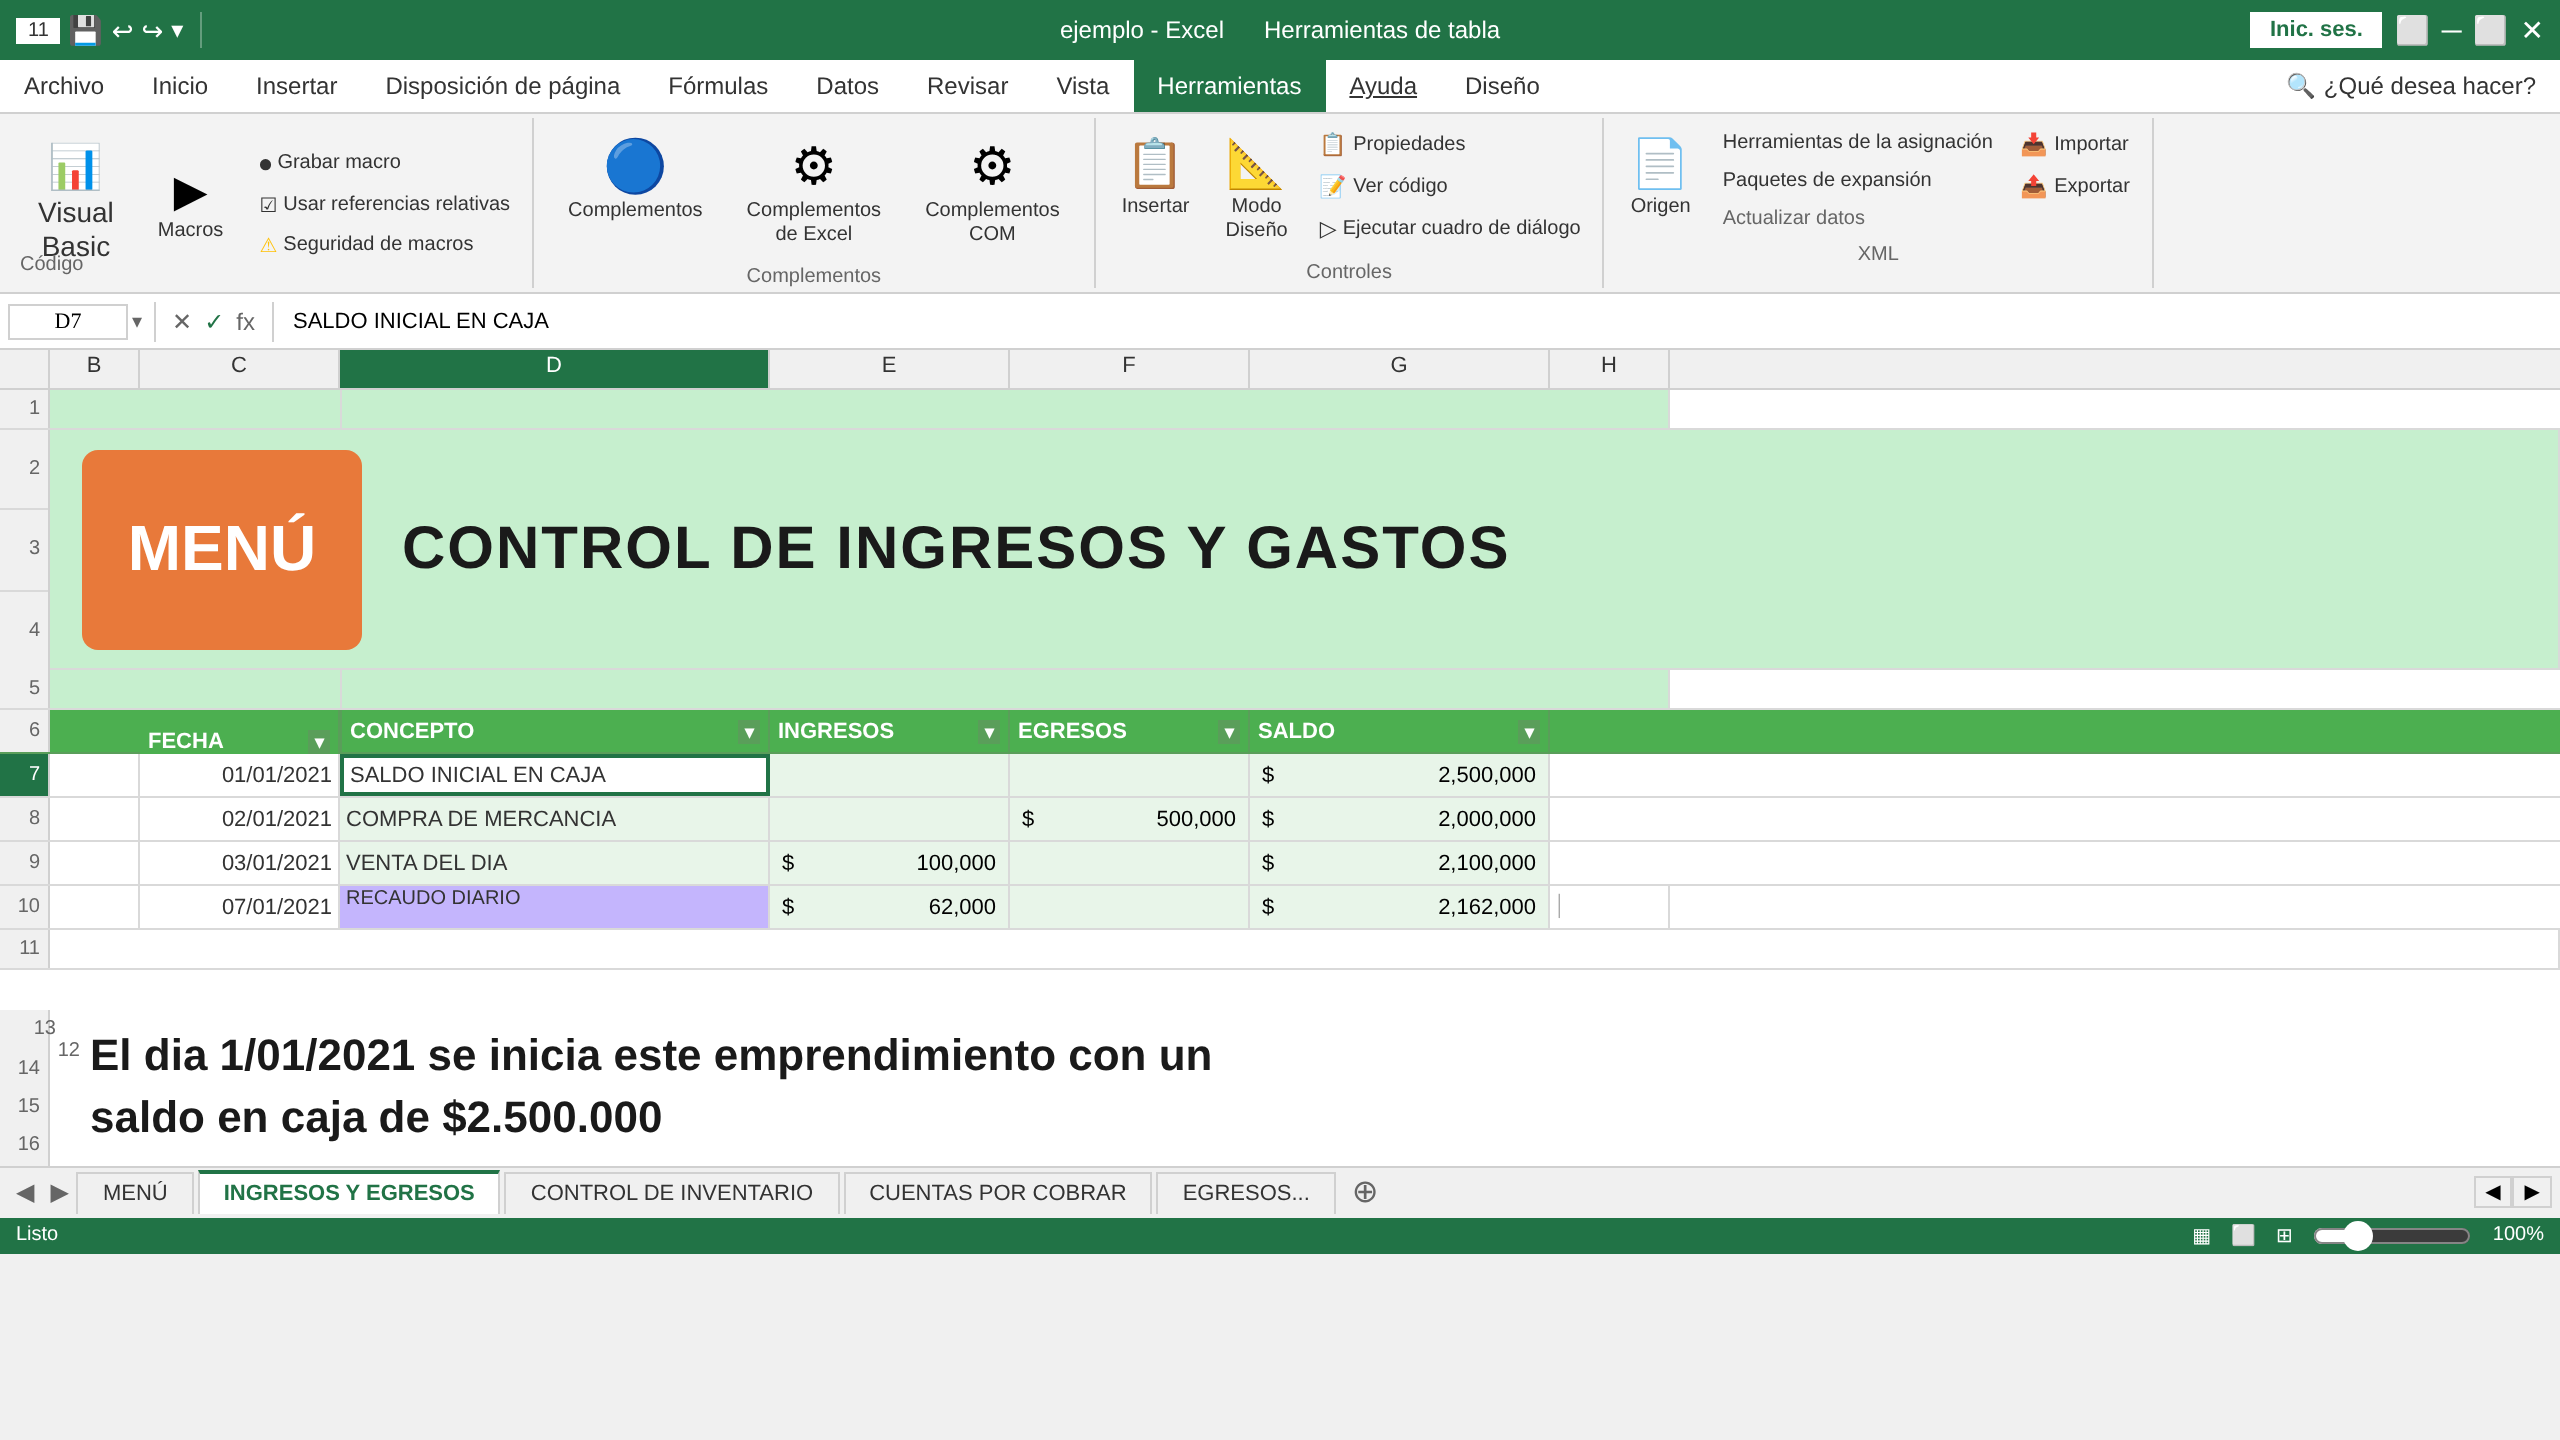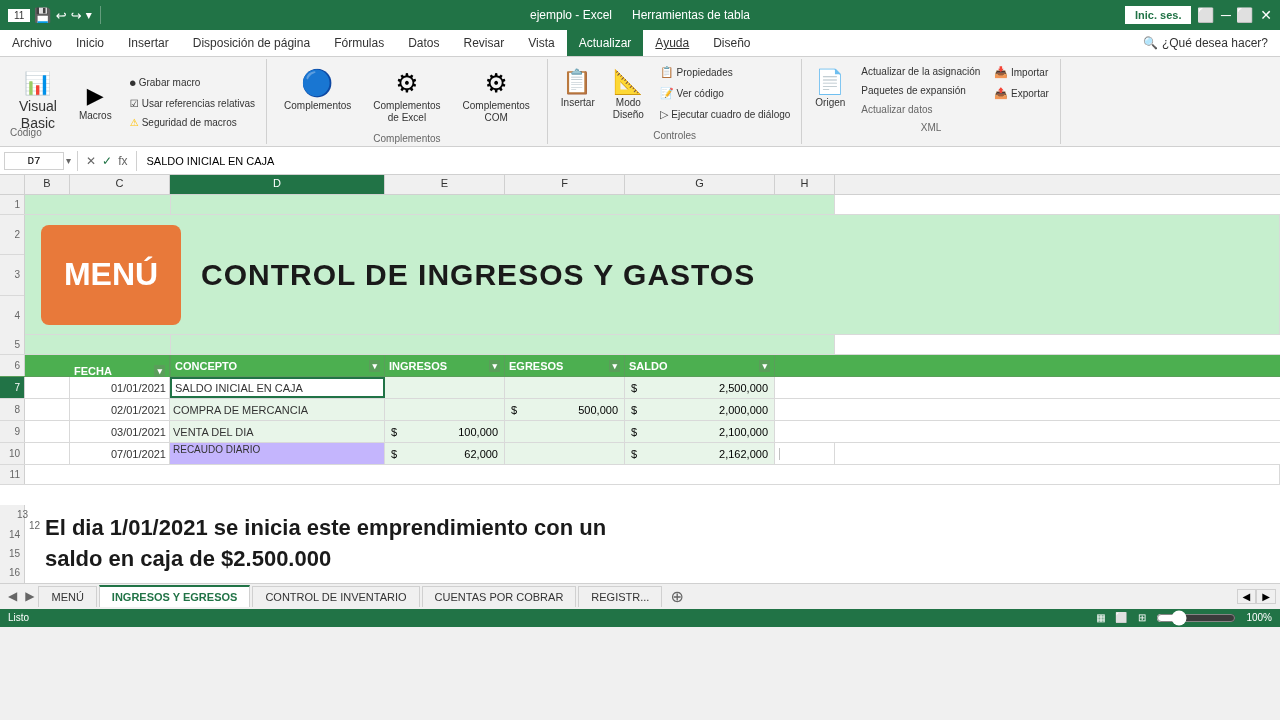--- a/index.html
+++ b/index.html
@@ -32,21 +32,21 @@
 
 <div style="background:white; display:flex; border-bottom:1px solid #d0d0d0;">
   <button style="padding:6px 12px; font-size:12px; cursor:pointer; border:none; background:none; color:#333;">Archivo</button>
   <button style="padding:6px 12px; font-size:12px; cursor:pointer; border:none; background:none; color:#333;">Inicio</button>
   <button style="padding:6px 12px; font-size:12px; cursor:pointer; border:none; background:none; color:#333;">Insertar</button>
   <button style="padding:6px 12px; font-size:12px; cursor:pointer; border:none; background:none; color:#333;">Disposición de página</button>
   <button style="padding:6px 12px; font-size:12px; cursor:pointer; border:none; background:none; color:#333;">Fórmulas</button>
   <button style="padding:6px 12px; font-size:12px; cursor:pointer; border:none; background:none; color:#333;">Datos</button>
   <button style="padding:6px 12px; font-size:12px; cursor:pointer; border:none; background:none; color:#333;">Revisar</button>
   <button style="padding:6px 12px; font-size:12px; cursor:pointer; border:none; background:none; color:#333;">Vista</button>
-  <button style="padding:6px 12px; font-size:12px; cursor:pointer; border:none; background:#217346; color:white;">Actualizar</button>
+  <button style="padding:6px 12px; font-size:12px; cursor:pointer; border:none; background:#217346; color:white;">Herramientas</button>
   <button style="padding:6px 12px; font-size:12px; cursor:pointer; border:none; background:none; color:#333;text-decoration:underline;">Ayuda</button>
   <button style="padding:6px 12px; font-size:12px; cursor:pointer; border:none; background:none; color:#333;">Diseño</button>
   <div style="flex:1;"></div>
   <button style="padding:6px 12px; font-size:12px; cursor:pointer; border:none; background:none; color:#333; display:flex; align-items:center; gap:4px;">
     <span>🔍</span>
     <span>¿Qué desea hacer?</span>
   </button>
 </div>
 
 <div style="background:#f3f3f3; border-bottom:1px solid #d0d0d0; display:flex; align-items:stretch; padding:2px 4px; min-height:78px;">
@@ -128,21 +128,21 @@
   </div>
 
   <div style="display:flex; padding:0 6px; border-right:1px solid #d0d0d0; gap:4px; align-items:center; flex-direction:column; padding-top:4px;">
     <div style="display:flex; gap:4px; align-items:flex-start;">
       <button style="display:flex; flex-direction:column; align-items:center; padding:4px 6px; cursor:pointer; border:1px solid transparent; background:none; border-radius:2px; gap:1px;">
         <span style="font-size:24px;">📄</span>
         <span style="font-size:10px; color:#333;">Origen</span>
       </button>
       <div style="display:flex; flex-direction:column; gap:2px; justify-content:center;">
         <button style="display:flex; align-items:center; gap:3px; padding:2px 4px; cursor:pointer; border:1px solid transparent; background:none; border-radius:2px; font-size:10px; color:#333;">
-          <span>Actualizar de la asignación</span>
+          <span>Herramientas de la asignación</span>
         </button>
         <button style="display:flex; align-items:center; gap:3px; padding:2px 4px; cursor:pointer; border:1px solid transparent; background:none; border-radius:2px; font-size:10px; color:#333;">
           <span>Paquetes de expansión</span>
         </button>
         <button style="display:flex; align-items:center; gap:3px; padding:2px 4px; cursor:pointer; border:1px solid transparent; background:none; border-radius:2px; font-size:10px; color:#666;">
           <span>Actualizar datos</span>
         </button>
       </div>
       <div style="display:flex; flex-direction:column; gap:2px; justify-content:center;">
         <button style="display:flex; align-items:center; gap:3px; padding:2px 4px; cursor:pointer; border:1px solid transparent; background:none; border-radius:2px; font-size:10px; color:#333;">
@@ -153,21 +153,21 @@
           <span style="font-size:11px;">📤</span>
           <span>Exportar</span>
         </button>
       </div>
     </div>
     <div style="font-size:10px; color:#666;">XML</div>
   </div>
 </div>
 
 <div style="display:flex; align-items:center; height:28px; background:white; border-bottom:1px solid #d0d0d0; padding:0 4px; gap:2px;">
-  <input value="D7" style="width: 60px; border: 1px solid rgb(208, 208, 208); padding: 2px 4px; font-size: 11px; text-align: center; font-family: Liberation Mono, monospace;">
+  <input value="D7" style="width: 60px; border: 1px solid rgb(208, 208, 208); padding: 2px 4px; font-size: 11px; text-align: center; font-family: Liberation Serif, serif;">
   <span style="font-size:10px; cursor:pointer; color:#666;">▾</span>
   <div style="width:1px; height:20px; background:#d0d0d0; margin:0 4px;"></div>
   <button style="background:none; border:none; cursor:pointer; font-size:12px; color:#666; padding:0 2px;">✕</button>
   <button style="background:none; border:none; cursor:pointer; font-size:12px; color:#217346; padding:0 2px;">✓</button>
   <button style="background:none; border:none; cursor:pointer; font-size:12px; color:#666; padding:0 2px;">fx</button>
   <div style="width:1px; height:20px; background:#d0d0d0; margin:0 4px;"></div>
   <input value="SALDO INICIAL EN CAJA" style="flex: 1 1 0%; border: none; outline: none; font-size: 11px; padding: 0px 4px; font-family: inherit;">
 </div>
 
 <div style="display:flex; flex-direction:column; background:white; flex:1;">
@@ -347,21 +347,21 @@
   </div>
 </div>
 
 <div style="display:flex; align-items:center; background:#f0f0f0; border-top:1px solid #d0d0d0; height:26px; padding:0 4px;">
   <button style="background:none; border:none; cursor:pointer; font-size:12px; color:#666; padding:0 4px;">◀</button>
   <button style="background:none; border:none; cursor:pointer; font-size:12px; color:#666; padding:0 4px;">▶</button>
   <div style="padding:4px 12px; font-size:11px; cursor:pointer; border:1px solid #d0d0d0; border-bottom:none; background:#f0f0f0; color:#333; margin-right:2px;">MENÚ</div>
   <div style="padding:4px 12px; font-size:11px; cursor:pointer; border:1px solid #d0d0d0; border-bottom:none; background:white; color:#217346; font-weight:700; border-top:2px solid #217346; margin-right:2px;">INGRESOS Y EGRESOS</div>
   <div style="padding:4px 12px; font-size:11px; cursor:pointer; border:1px solid #d0d0d0; border-bottom:none; background:#f0f0f0; color:#333; margin-right:2px;">CONTROL DE INVENTARIO</div>
   <div style="padding:4px 12px; font-size:11px; cursor:pointer; border:1px solid #d0d0d0; border-bottom:none; background:#f0f0f0; color:#333; margin-right:2px;">CUENTAS POR COBRAR</div>
-  <div style="padding:4px 12px; font-size:11px; cursor:pointer; border:1px solid #d0d0d0; border-bottom:none; background:#f0f0f0; color:#333; margin-right:2px;">REGISTR...</div>
+  <div style="padding:4px 12px; font-size:11px; cursor:pointer; border:1px solid #d0d0d0; border-bottom:none; background:#f0f0f0; color:#333; margin-right:2px;">EGRESOS...</div>
   <button style="background:none; border:none; cursor:pointer; font-size:16px; color:#666; padding:0 6px;">⊕</button>
   <div style="flex:1;"></div>
   <button style="background:none; border:1px solid #d0d0d0; cursor:pointer; font-size:10px; padding:1px 5px;">◀</button>
   <button style="background:none; border:1px solid #d0d0d0; cursor:pointer; font-size:10px; padding:1px 5px;">▶</button>
 </div>
 
 <div style="background:#217346; color:white; height:18px; display:flex; align-items:center; padding:0 8px; font-size:10px; gap:12px;">
   <span>Listo</span>
   <div style="margin-left:auto; display:flex; gap:10px; align-items:center;">
     <span style="cursor:pointer;">▦</span>

